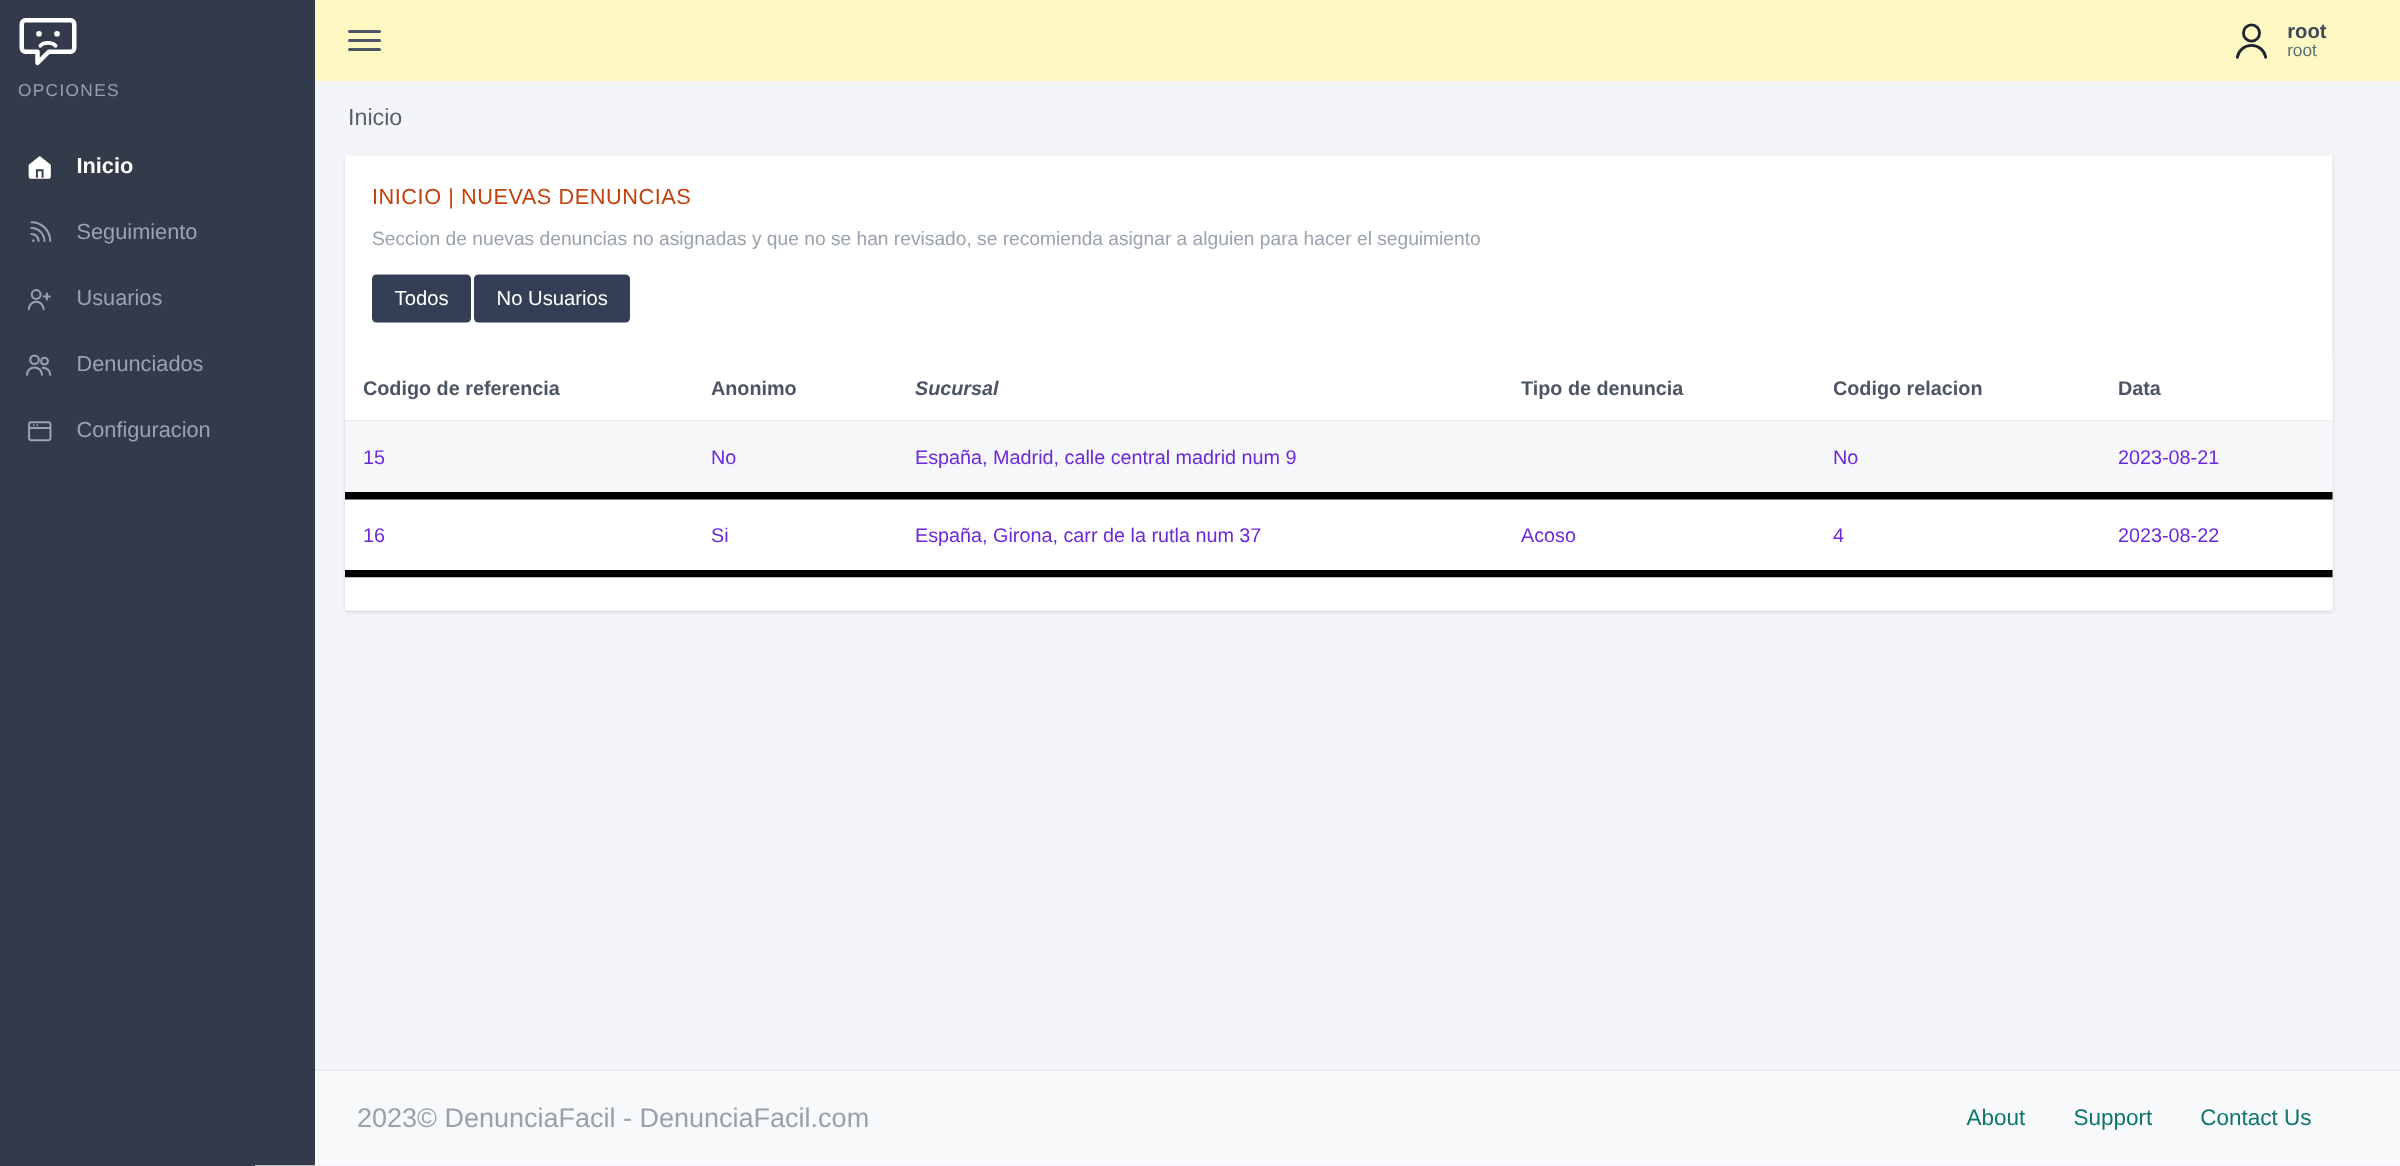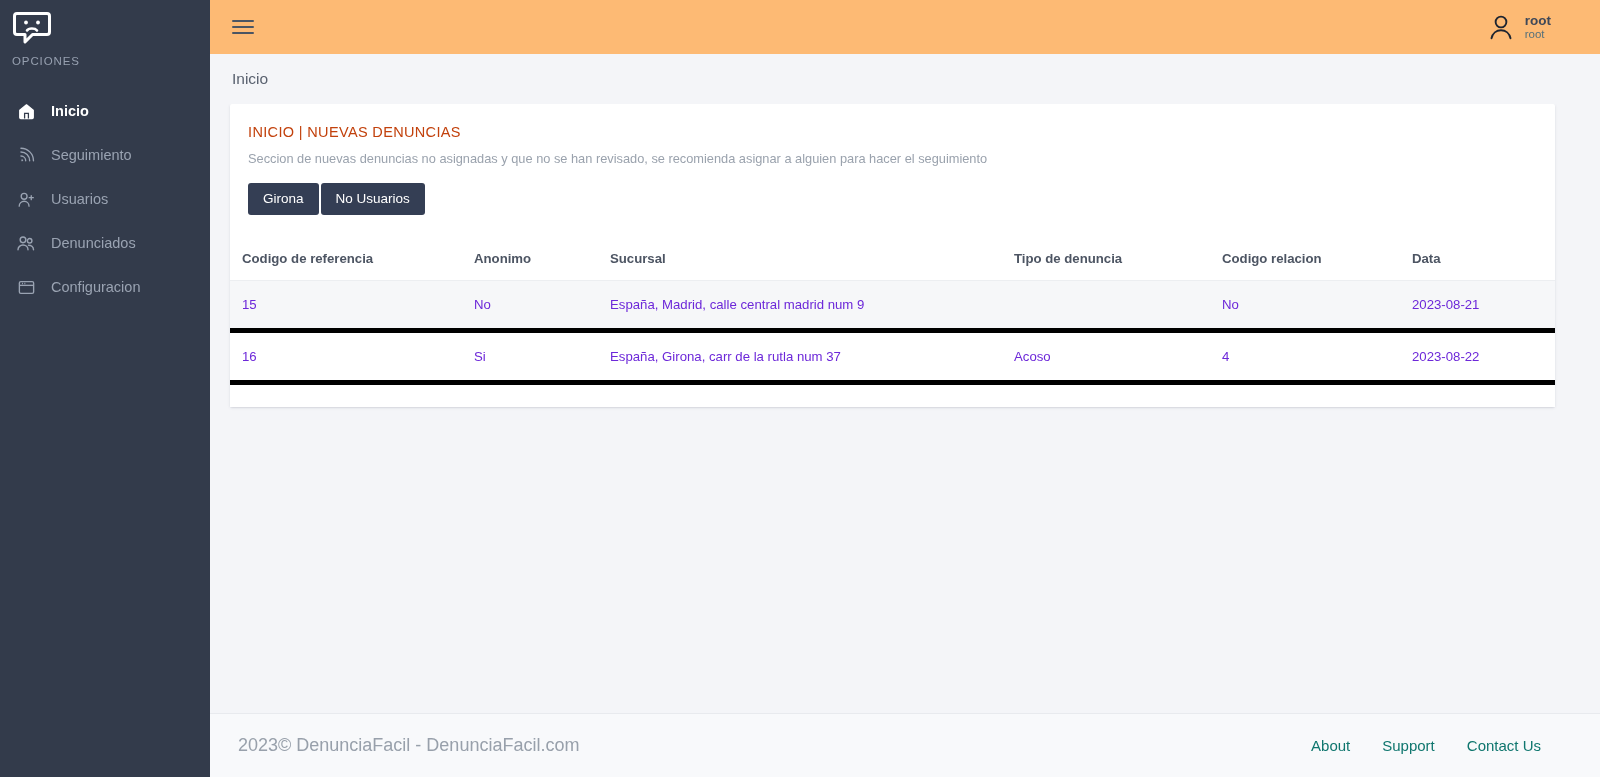--- a/index.html
+++ b/index.html
@@ -74,21 +74,21 @@
   .main {
     flex: 1 1 auto;
     height: 777px;
     display: flex;
     flex-direction: column;
     background: #f4f5f8;
     position: relative;
   }
   .topbar {
     height: 54px;
-    background: #fdba74;
+    background: #fef9c3;
     display: flex;
     align-items: center;
     justify-content: space-between;
     padding: 0 14px 0 22px;
     flex: 0 0 54px;
   }
   .hamburger {
     width: 26px;
     height: 26px;
     display: flex;
@@ -193,21 +193,21 @@
   table.data-table td {
     font-size: 13.2px;
     color: #6d28d9;
     padding: 16px 8px 16px 12px;
     border-bottom: 5px solid #000000;
   }
   table.data-table tbody tr:nth-child(odd) td { background: #f6f7f9; }
   table.data-table tbody tr:nth-child(even) td { background: #ffffff; }
   .col-ref   { width: 232px; }
   .col-anon  { width: 136px; }
-  .col-suc   { width: 404px; }
+  .col-suc   { width: 404px; font-style: italic; }
   .col-tipo  { width: 208px; }
   .col-rel   { width: 190px; }
   .col-data  { width: 155px; }
   .table-foot-pad { height: 22px; background: #ffffff; }
 
   
   .footer {
     height: 64px;
     flex: 0 0 64px;
     border-top: 1px solid #e8eaee;
@@ -335,21 +335,21 @@
     </div>
 
     <div class="content-area">
       <section class="card">
 
         <div class="card-body">
           <h2 class="card-title">INICIO | NUEVAS DENUNCIAS</h2>
           <p class="card-subtitle">Seccion de nuevas denuncias no asignadas y que no se han revisado, se recomienda asignar a alguien para hacer el seguimiento</p>
 
           <div class="btn-row">
-            <button class="btn">Girona</button>
+            <button class="btn">Todos</button>
             <button class="btn">No Usuarios</button>
           </div>
         </div>
 
         <table class="data-table">
           <thead>
             <tr>
               <th class="col-ref">Codigo de referencia</th>
               <th class="col-anon">Anonimo</th>
               <th class="col-suc">Sucursal</th>

